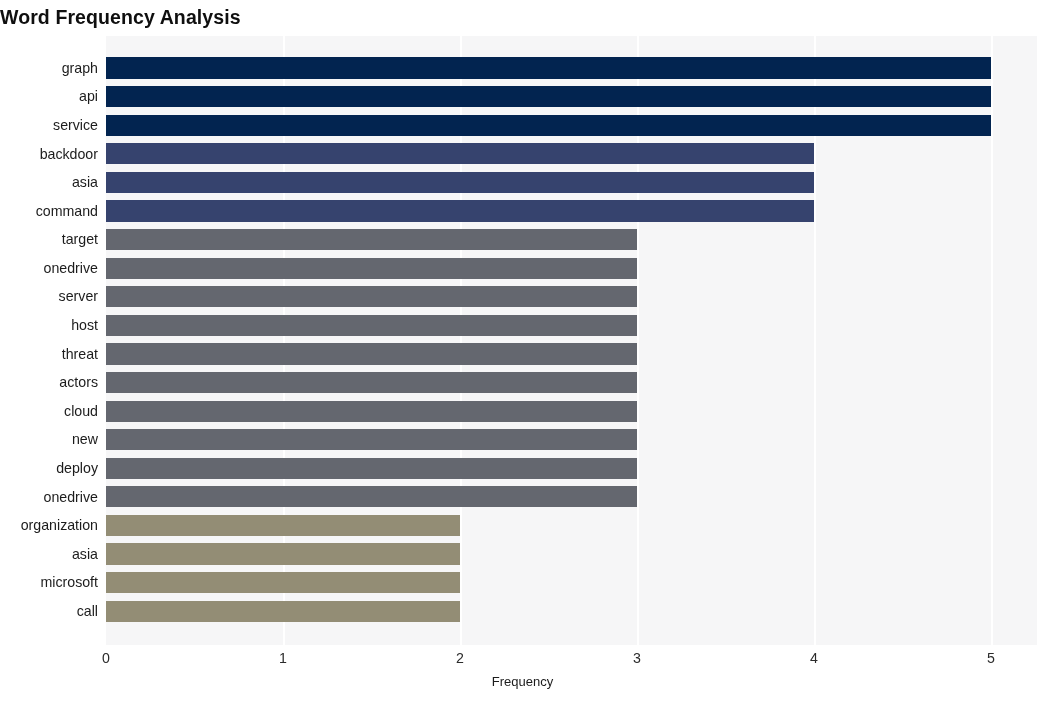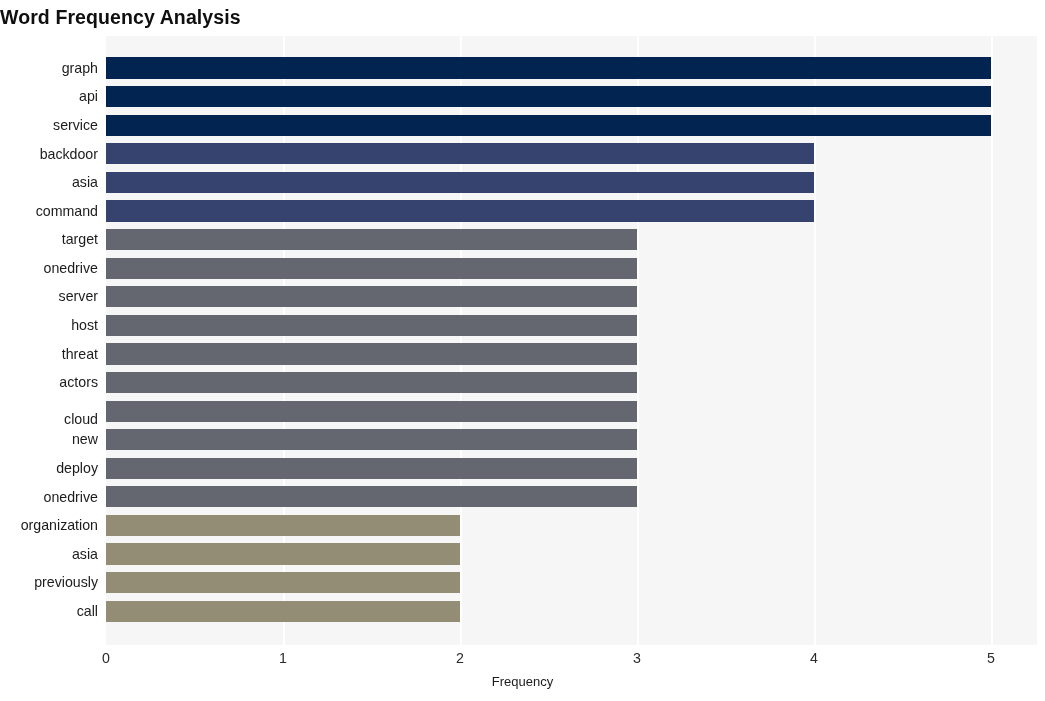--- a/index.html
+++ b/index.html
@@ -126,27 +126,27 @@
       <div class="y-tick-label" style="top: 74.9099px; height: 28.5915px; line-height: 28.5915px;">service</div>
       <div class="y-tick-label" style="top: 103.501px; height: 28.5915px; line-height: 28.5915px;">backdoor</div>
       <div class="y-tick-label" style="top: 132.093px; height: 28.5915px; line-height: 28.5915px;">asia</div>
       <div class="y-tick-label" style="top: 160.685px; height: 28.5915px; line-height: 28.5915px;">command</div>
       <div class="y-tick-label" style="top: 189.276px; height: 28.5915px; line-height: 28.5915px;">target</div>
       <div class="y-tick-label" style="top: 217.868px; height: 28.5915px; line-height: 28.5915px;">onedrive</div>
       <div class="y-tick-label" style="top: 246.459px; height: 28.5915px; line-height: 28.5915px;">server</div>
       <div class="y-tick-label" style="top: 275.051px; height: 28.5915px; line-height: 28.5915px;">host</div>
       <div class="y-tick-label" style="top: 303.642px; height: 28.5915px; line-height: 28.5915px;">threat</div>
       <div class="y-tick-label" style="top: 332.234px; height: 28.5915px; line-height: 28.5915px;">actors</div>
-      <div class="y-tick-label" style="top: 360.825px; height: 28.5915px; line-height: 28.5915px; margin-top: 8px;">cloud</div>
+      <div class="y-tick-label" style="top: 360.825px; height: 28.5915px; line-height: 28.5915px;">cloud</div>
       <div class="y-tick-label" style="top: 389.417px; height: 28.5915px; line-height: 28.5915px;">new</div>
       <div class="y-tick-label" style="top: 418.008px; height: 28.5915px; line-height: 28.5915px;">deploy</div>
       <div class="y-tick-label" style="top: 446.6px; height: 28.5915px; line-height: 28.5915px;">onedrive</div>
       <div class="y-tick-label" style="top: 475.192px; height: 28.5915px; line-height: 28.5915px;">organization</div>
       <div class="y-tick-label" style="top: 503.783px; height: 28.5915px; line-height: 28.5915px;">asia</div>
-      <div class="y-tick-label" style="top: 532.375px; height: 28.5915px; line-height: 28.5915px;">previously</div>
+      <div class="y-tick-label" style="top: 532.375px; height: 28.5915px; line-height: 28.5915px;">microsoft</div>
       <div class="y-tick-label" style="top: 560.966px; height: 28.5915px; line-height: 28.5915px;">call</div>
     </div>
 
   <div id="plot-area">
       <div class="gridline-v" style="left: 177px;"></div>
       <div class="gridline-v" style="left: 354px;"></div>
       <div class="gridline-v" style="left: 531px;"></div>
       <div class="gridline-v" style="left: 708px;"></div>
       <div class="gridline-v" style="left: 885px;"></div>
       <div class="bar-row" style="top: 17.7268px; height: 28.5915px;">

